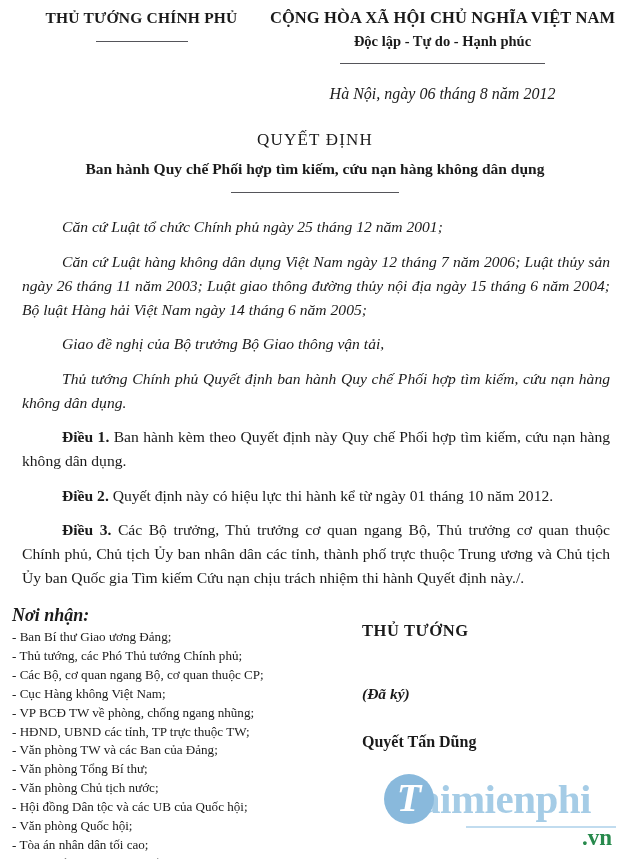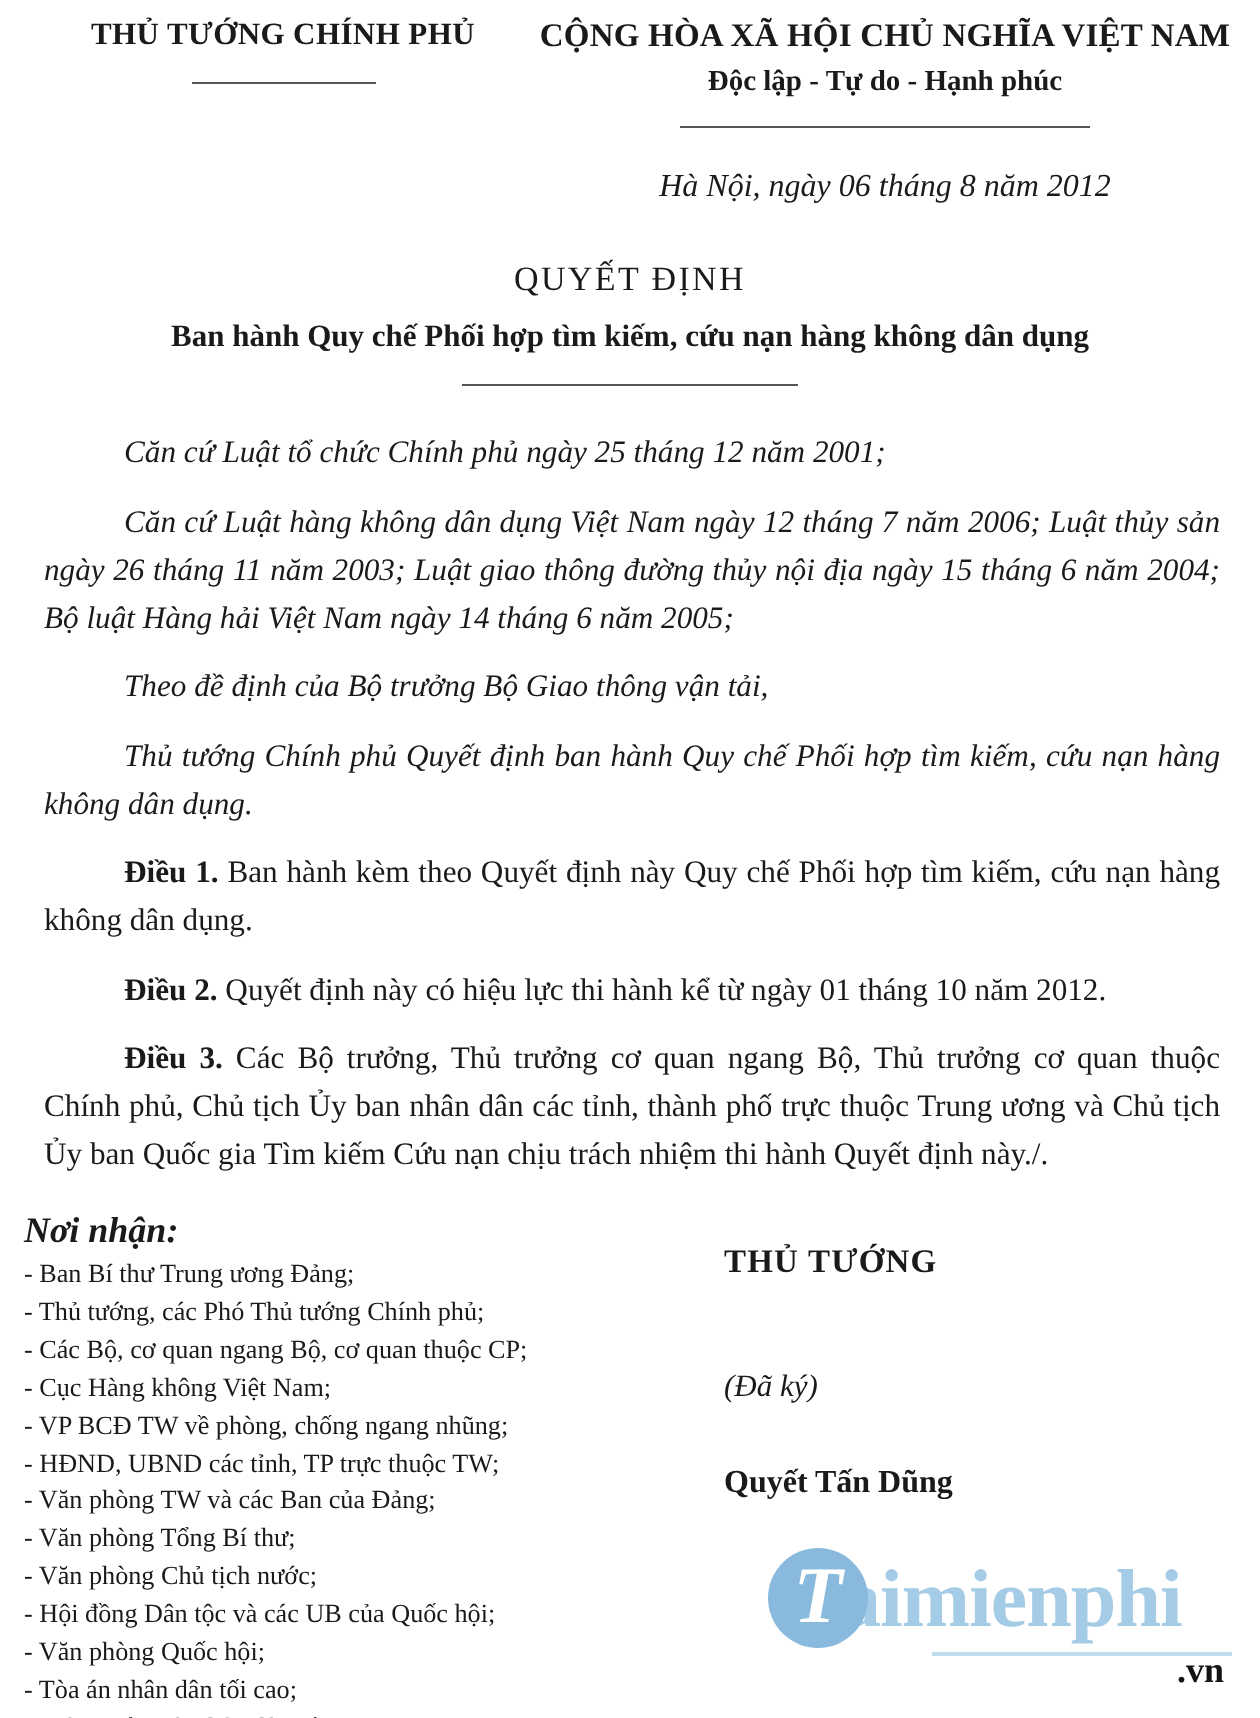--- a/index.html
+++ b/index.html
@@ -152,21 +152,21 @@
     text-align: left;
     padding-top: 16px;
   }
   .sign-role {
     font-weight: bold;
     font-size: 16.5px;
     letter-spacing: 0.6px;
   }
   .sign-signed {
     font-style: italic;
-    font-weight: normal;
+    font-weight: bold;
     font-size: 15.5px;
     margin-top: 44px;
   }
   .sign-name {
     font-weight: bold;
     font-size: 16px;
     margin-top: 30px;
   }
 
   
@@ -214,24 +214,24 @@
     letter-spacing: -0.5px;
   }
   .wm-tld-row {
     display: flex;
     justify-content: flex-end;
     align-items: center;
     margin-top: -4px;
     padding-right: 4px;
   }
   .wm-tld {
-    color: #000000;
+    color: #15803d;
     font-family: "Liberation Serif", serif;
     font-weight: bold;
-    font-size: 18px;
+    font-size: 23px;
     line-height: 1;
   }
   .wm-underline {
     height: 2px;
     background: #bcdaee;
     width: 150px;
     margin-left: auto;
     margin-top: 1px;
     margin-bottom: 2px;
   }
@@ -256,32 +256,32 @@
 
   <div class="title-block">
     <div class="doc-type">QUYẾT ĐỊNH</div>
     <div class="doc-subject">Ban hành Quy chế Phối hợp tìm kiếm, cứu nạn hàng không dân dụng</div>
     <hr class="rule rule-title">
   </div>
 
   <div class="doc-body" id="body-host">
       <p class="para italic">Căn cứ Luật tổ chức Chính phủ ngày 25 tháng 12 năm 2001;</p>
       <p class="para italic">Căn cứ Luật hàng không dân dụng Việt Nam ngày 12 tháng 7 năm 2006; Luật thủy sản ngày 26 tháng 11 năm 2003; Luật giao thông đường thủy nội địa ngày 15 tháng 6 năm 2004; Bộ luật Hàng hải Việt Nam ngày 14 tháng 6 năm 2005;</p>
-      <p class="para italic">Theo đề định của Bộ trưởng Bộ Giao thông vận tải,</p>
+      <p class="para italic">Giao đề nghị của Bộ trưởng Bộ Giao thông vận tải,</p>
       <p class="para italic">Thủ tướng Chính phủ Quyết định ban hành Quy chế Phối hợp tìm kiếm, cứu nạn hàng không dân dụng.</p>
       <p class="para"><span class="article-label">Điều 1.</span><span> Ban hành kèm theo Quyết định này Quy chế Phối hợp tìm kiếm, cứu nạn hàng không dân dụng.</span></p>
       <p class="para"><span class="article-label">Điều 2.</span><span> Quyết định này có hiệu lực thi hành kể từ ngày 01 tháng 10 năm 2012.</span></p>
       <p class="para"><span class="article-label">Điều 3.</span><span> Các Bộ trưởng, Thủ trưởng cơ quan ngang Bộ, Thủ trưởng cơ quan thuộc Chính phủ, Chủ tịch Ủy ban nhân dân các tỉnh, thành phố trực thuộc Trung ương và Chủ tịch Ủy ban Quốc gia Tìm kiếm Cứu nạn chịu trách nhiệm thi hành Quyết định này./.</span></p>
     </div>
 
   <div class="doc-footer">
     <div class="recipients">
       <div class="recipients-title">Nơi nhận:</div>
       <div id="recipients-host">
-          <div class="recipient-item">- Ban Bí thư Trung ương Đảng;</div>
+          <div class="recipient-item">- Ban Bí thư Giao ương Đảng;</div>
           <div class="recipient-item">- Thủ tướng, các Phó Thủ tướng Chính phủ;</div>
           <div class="recipient-item">- Các Bộ, cơ quan ngang Bộ, cơ quan thuộc CP;</div>
           <div class="recipient-item">- Cục Hàng không Việt Nam;</div>
           <div class="recipient-item">- VP BCĐ TW về phòng, chống ngang nhũng;</div>
           <div class="recipient-item">- HĐND, UBND các tỉnh, TP trực thuộc TW;</div>
           <div class="recipient-item">- Văn phòng TW và các Ban của Đảng;</div>
           <div class="recipient-item">- Văn phòng Tổng Bí thư;</div>
           <div class="recipient-item">- Văn phòng Chủ tịch nước;</div>
           <div class="recipient-item">- Hội đồng Dân tộc và các UB của Quốc hội;</div>
           <div class="recipient-item">- Văn phòng Quốc hội;</div>

